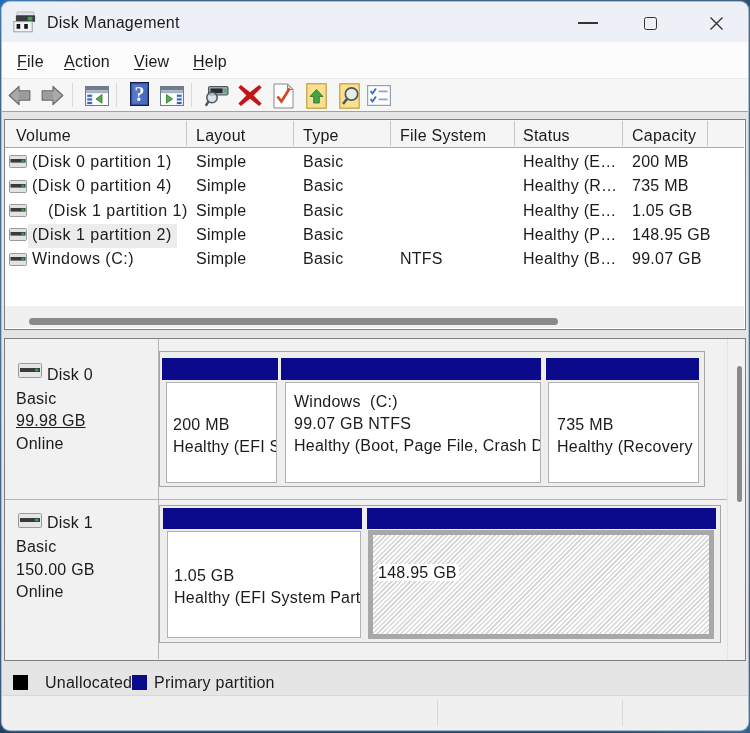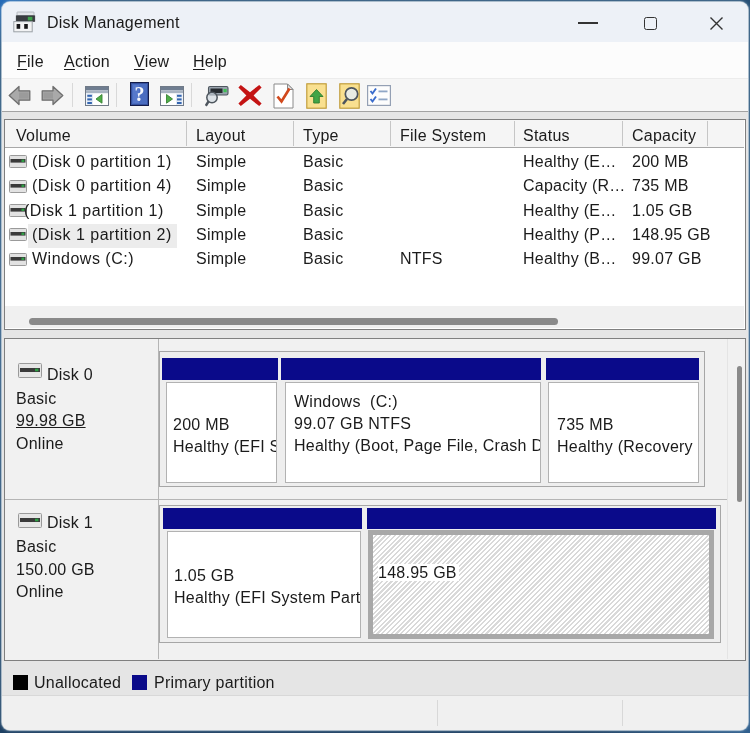--- a/index.html
+++ b/index.html
@@ -172,28 +172,28 @@
 <div class="t" style="left:523px;top:151.7px;">Healthy (E…</div>
 <div class="t" style="left:632px;top:151.7px;">200 MB</div>
 <svg class="dicon" style="left:9px;top:179.6px" width="18" height="13" viewBox="0 0 18 13">
           <rect x="0.5" y="0.5" width="17" height="12" rx="1" fill="#e2e2e2" stroke="#9a9a9a"></rect>
           <rect x="1.5" y="4" width="15" height="3.6" fill="#3a3a3a"></rect>
           <rect x="12.5" y="4.6" width="2.8" height="2.4" fill="#2f9e44"></rect>
         </svg>
 <div class="t vw" style="left:32px;top:176.1px;">(Disk 0 partition 4)</div>
 <div class="t" style="left:196px;top:176.1px;">Simple</div>
 <div class="t" style="left:303px;top:176.1px;">Basic</div>
-<div class="t" style="left:523px;top:176.1px;">Capacity (R…</div>
+<div class="t" style="left:523px;top:176.1px;">Healthy (R…</div>
 <div class="t" style="left:632px;top:176.1px;">735 MB</div>
 <svg class="dicon" style="left:9px;top:204.0px" width="18" height="13" viewBox="0 0 18 13">
           <rect x="0.5" y="0.5" width="17" height="12" rx="1" fill="#e2e2e2" stroke="#9a9a9a"></rect>
           <rect x="1.5" y="4" width="15" height="3.6" fill="#3a3a3a"></rect>
           <rect x="12.5" y="4.6" width="2.8" height="2.4" fill="#2f9e44"></rect>
         </svg>
-<div class="t vw" style="left:24px;top:200.5px;">(Disk 1 partition 1)</div>
+<div class="t vw" style="left:48px;top:200.5px;">(Disk 1 partition 1)</div>
 <div class="t" style="left:196px;top:200.5px;">Simple</div>
 <div class="t" style="left:303px;top:200.5px;">Basic</div>
 <div class="t" style="left:523px;top:200.5px;">Healthy (E…</div>
 <div class="t" style="left:632px;top:200.5px;">1.05 GB</div>
 <svg class="dicon" style="left:9px;top:228.4px" width="18" height="13" viewBox="0 0 18 13">
           <rect x="0.5" y="0.5" width="17" height="12" rx="1" fill="#e2e2e2" stroke="#9a9a9a"></rect>
           <rect x="1.5" y="4" width="15" height="3.6" fill="#3a3a3a"></rect>
           <rect x="12.5" y="4.6" width="2.8" height="2.4" fill="#2f9e44"></rect>
         </svg>
 <div class="t vw" style="left:32px;top:224.9px;">(Disk 1 partition 2)</div>
@@ -259,21 +259,21 @@
 <div class="navy" style="left:163px;top:508px;width:199px;height:21px;"></div>
 <div class="pbody" style="left:167px;top:531px;width:192px;height:104.5px;">
   <div class="ptxt" style="left:6px;top:33px;">1.05 GB<br>Healthy (EFI System Partition)</div>
 </div>
 <div class="navy" style="left:367px;top:508px;width:349px;height:21px;"></div>
 <div class="psel" style="left:368px;top:530px;width:336px;height:99px;">
   <div class="ptxt" style="left:5px;top:27px;"><span class="wbg">148.95 GB</span><br></div>
 </div>
 
 <div class="sq" style="left:13px;top:675px;background:#000;"></div>
-<div class="t" style="left:34px;top:673px;text-align:right;">Unallocated</div>
+<div class="t" style="left:45px;top:673px;text-align:right;">Unallocated</div>
 <div class="sq" style="left:132px;top:675px;background:#0a0a8a;"></div>
 <div class="t" style="left:154px;top:673px;">Primary partition</div>
 
 <div id="statusbar"></div>
 <div class="ssep" style="left:437px"></div>
 <div class="ssep" style="left:622px"></div>
 
 </div>
   </div>
 

